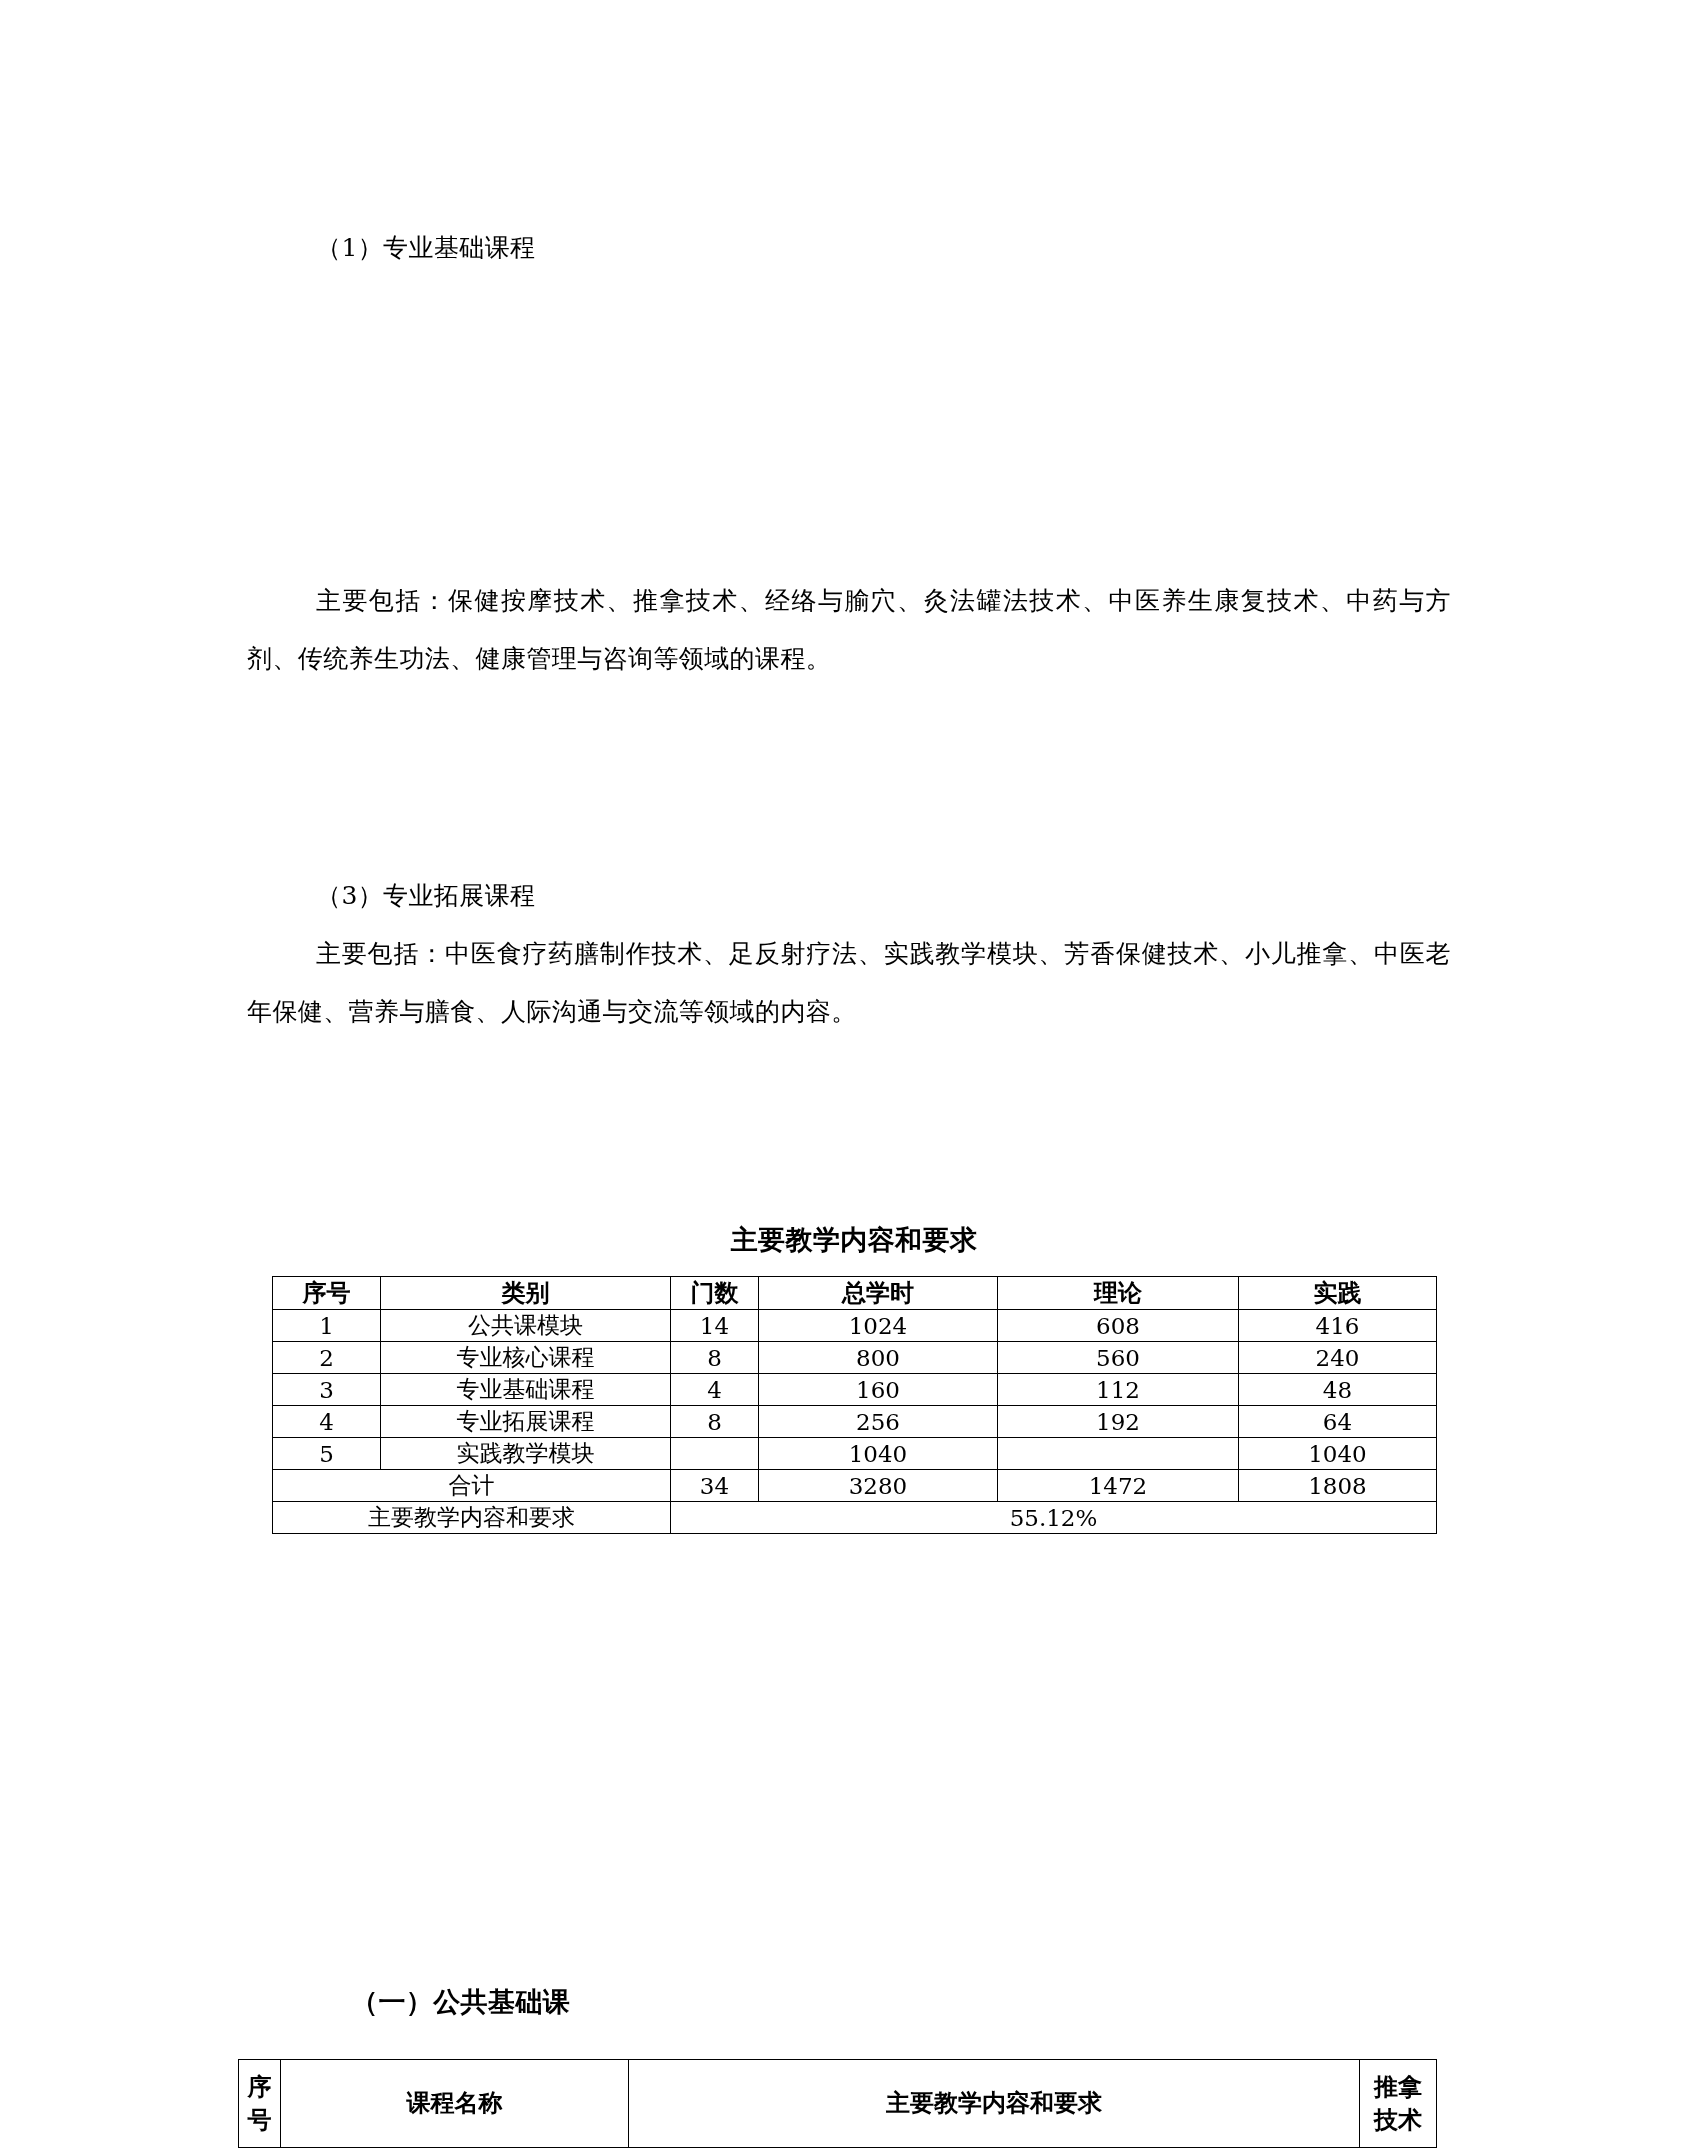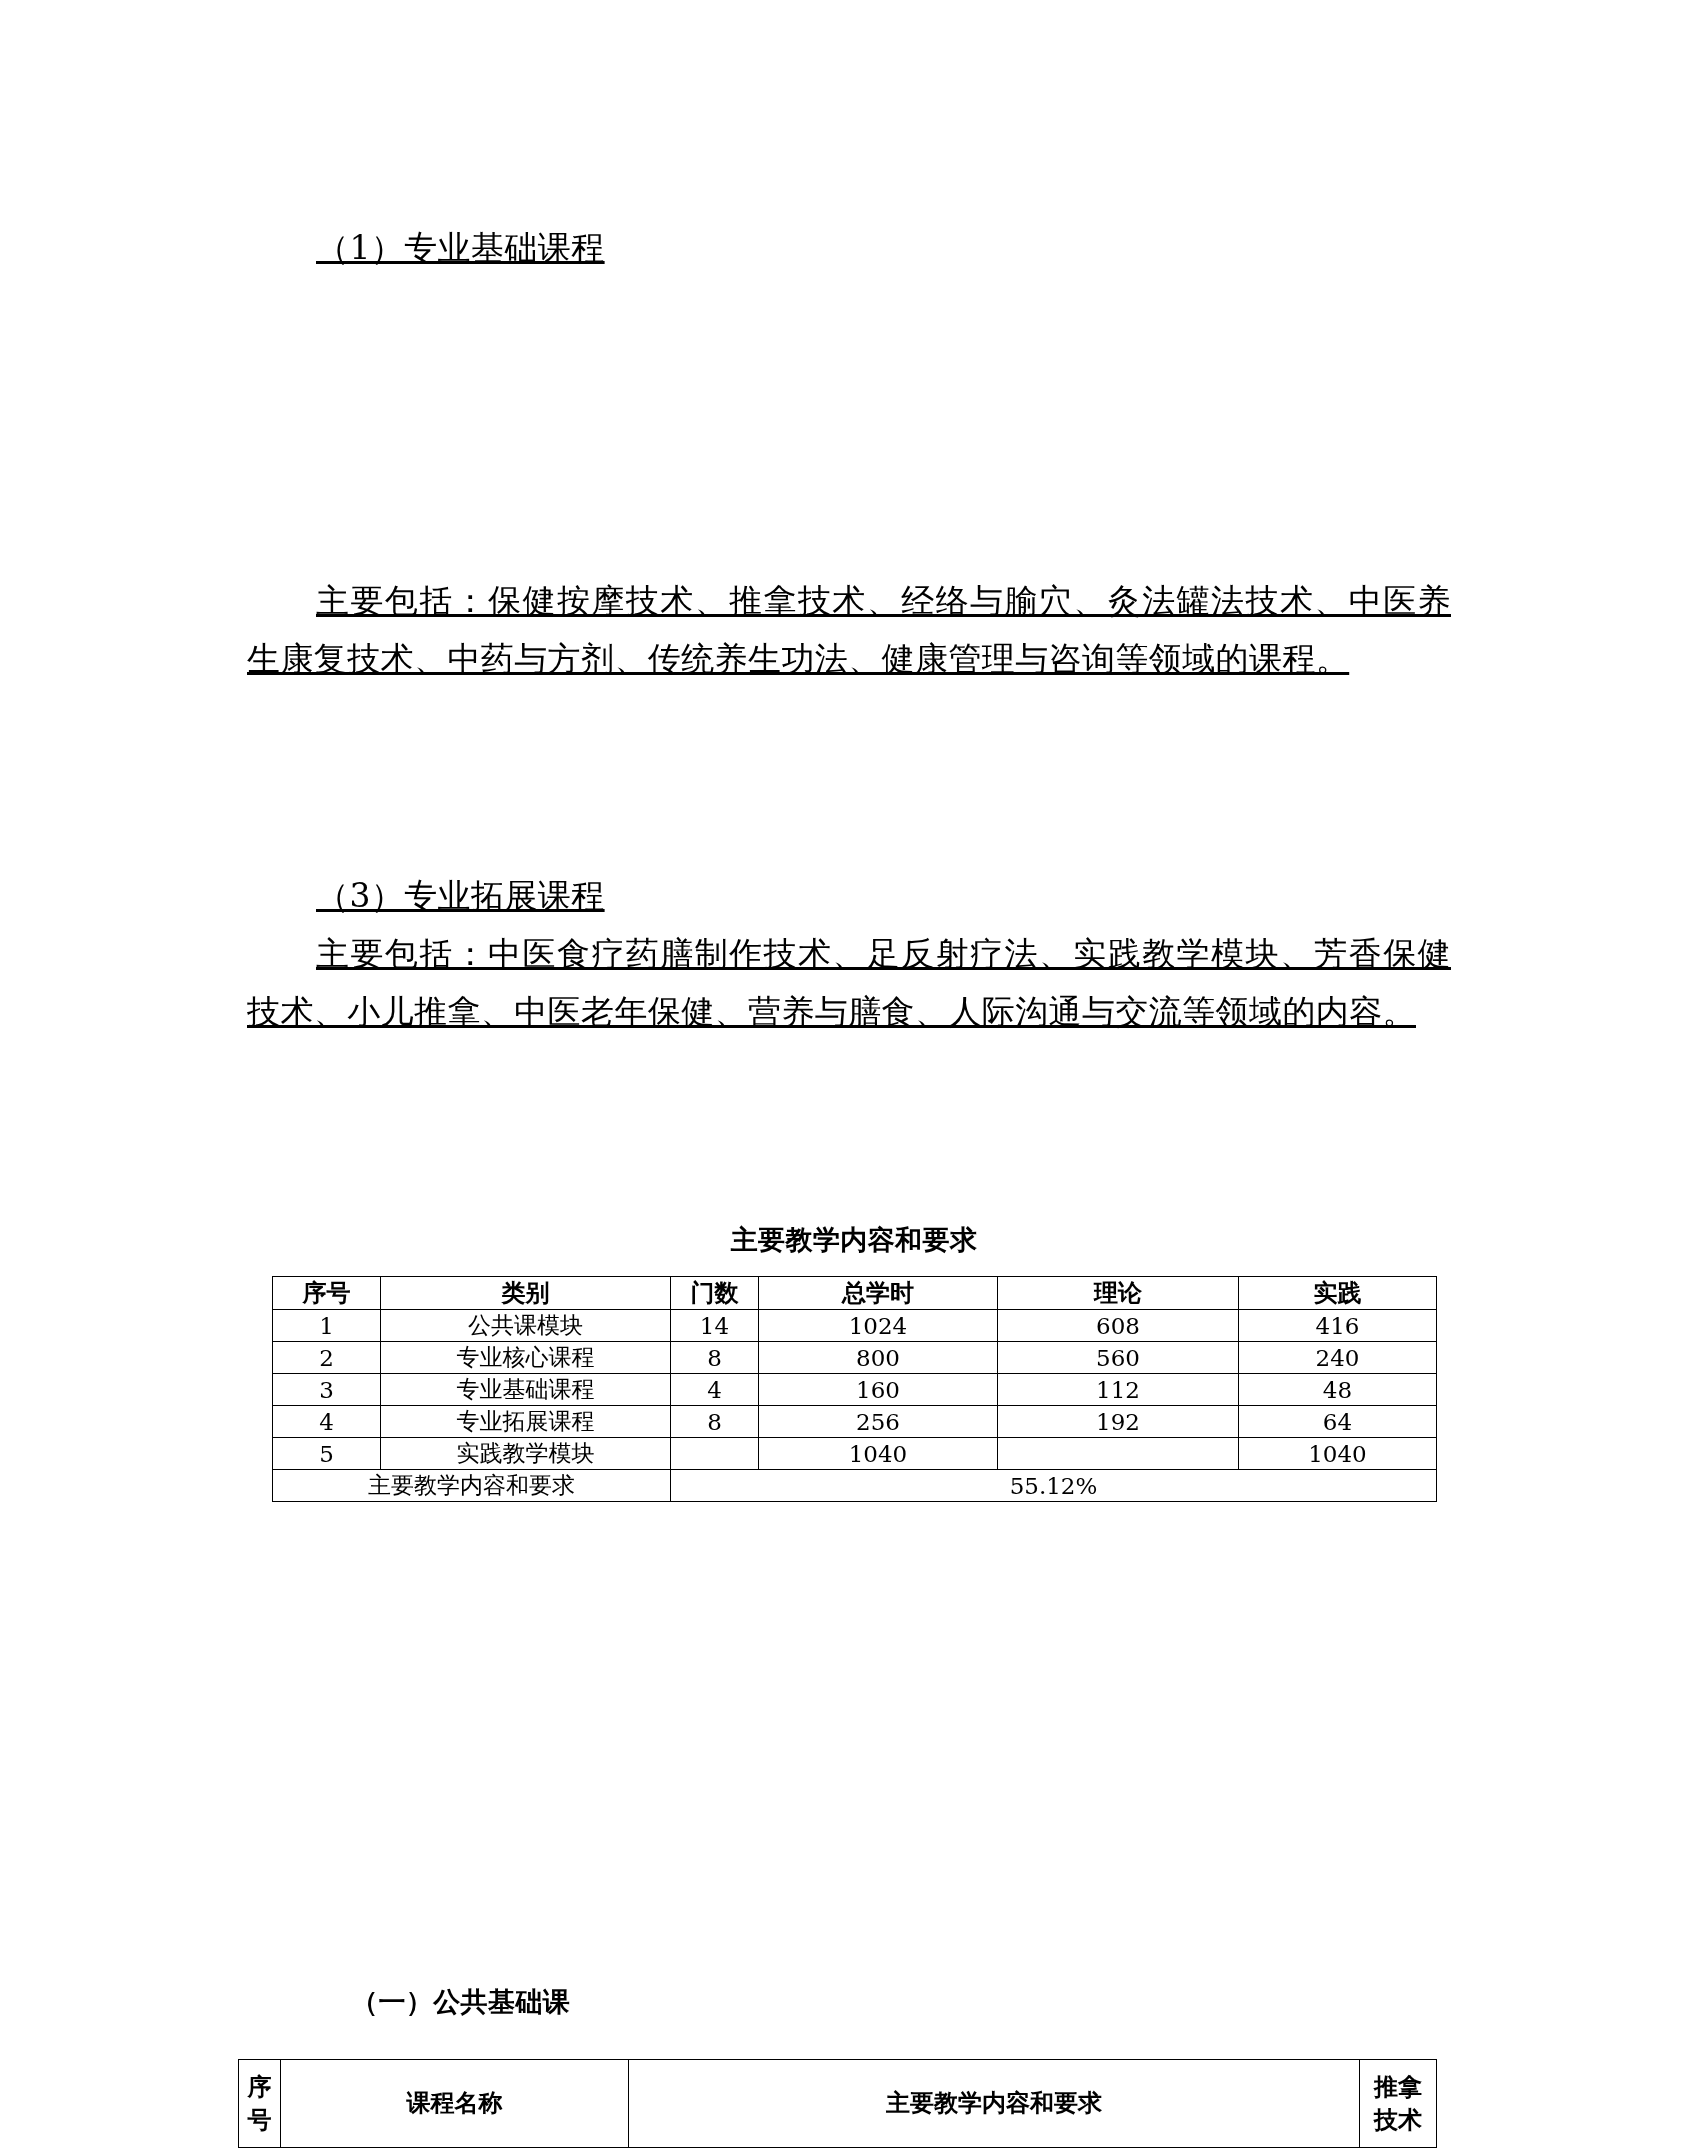--- a/index.html
+++ b/index.html
@@ -15,26 +15,25 @@
     font-family: "DejaVu Serif", "Liberation Serif", serif;
     color: #000000;
     overflow: hidden;
   }
 
   
   .prose {
     position: absolute;
     left: 247px;
     width: 1204px;
-    font-size: 33px;
+    font-size: 25px;
     line-height: 58px;
     letter-spacing: 0.4px;
     text-align: justify;
     text-justify: inter-ideograph;
-    text-decoration: underline;
   }
   .prose.indent {
     text-indent: 69px;
   }
 
   
   .table-caption {
     position: absolute;
     left: 272px;
     width: 1164px;
@@ -193,20 +192,27 @@
         <td>64</td>
       </tr>
       <tr>
         <td>5</td>
         <td class="cat-cell">实践教学模块</td>
         <td></td>
         <td>1040</td>
         <td></td>
         <td>1040</td>
       </tr>
+      <tr class="row-total">
+        <td colspan="2">合计</td>
+        <td>34</td>
+        <td>3280</td>
+        <td>1472</td>
+        <td>1808</td>
+      </tr>
       <tr class="row-ratio">
         <td colspan="2">主要教学内容和要求</td>
         <td colspan="4">55.12%</td>
       </tr>
     </tbody>
   </table>
 
   <div class="sec-head" style="top:1984px;margin-left:35px;">（一）公共基础课</div>
 
   <table class="course-table">

